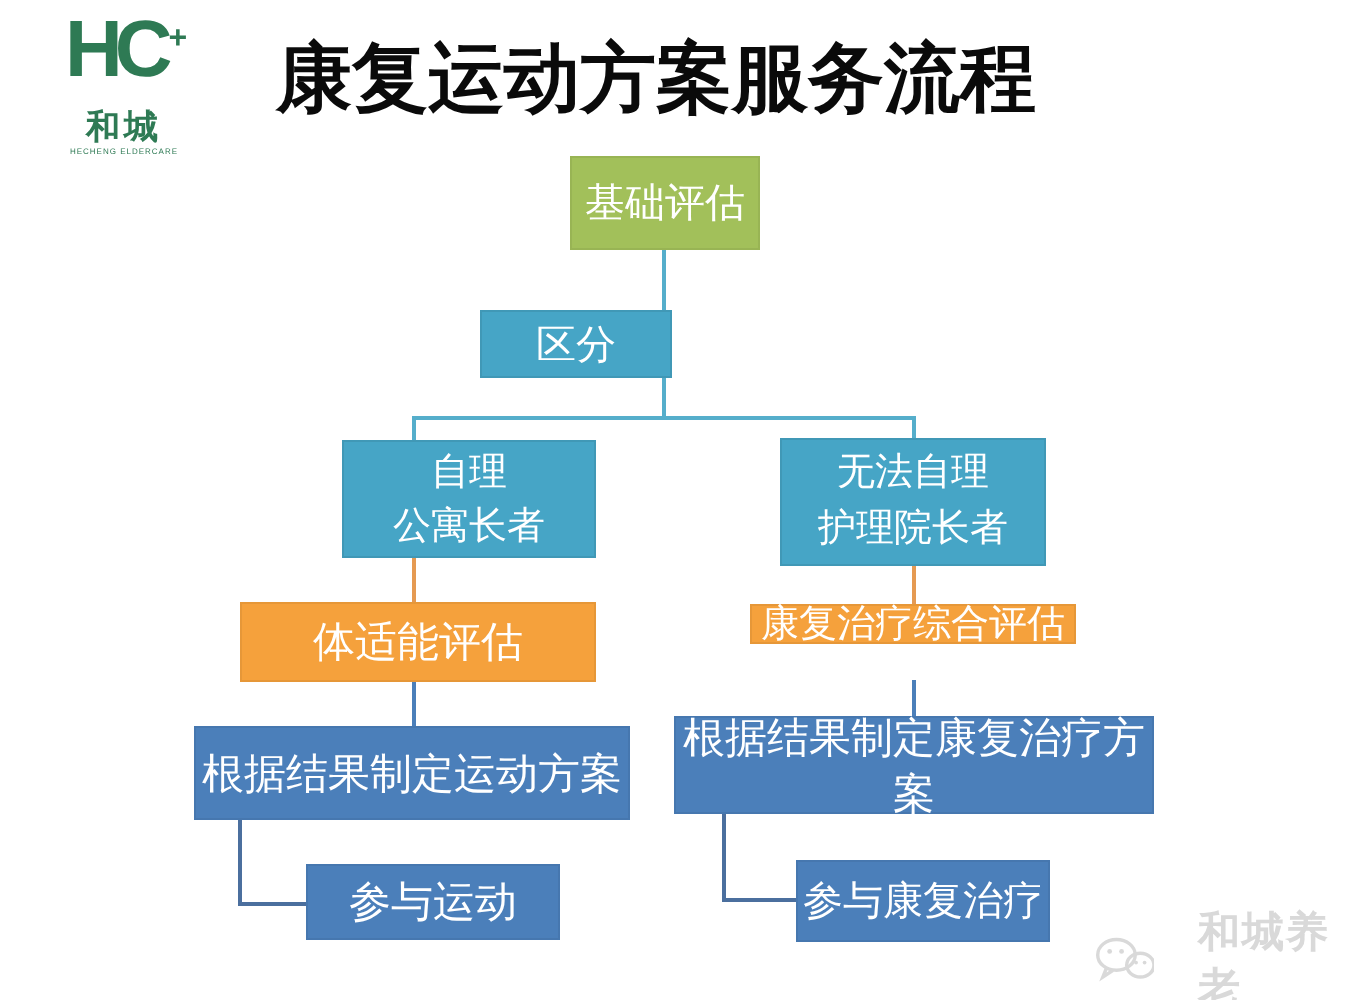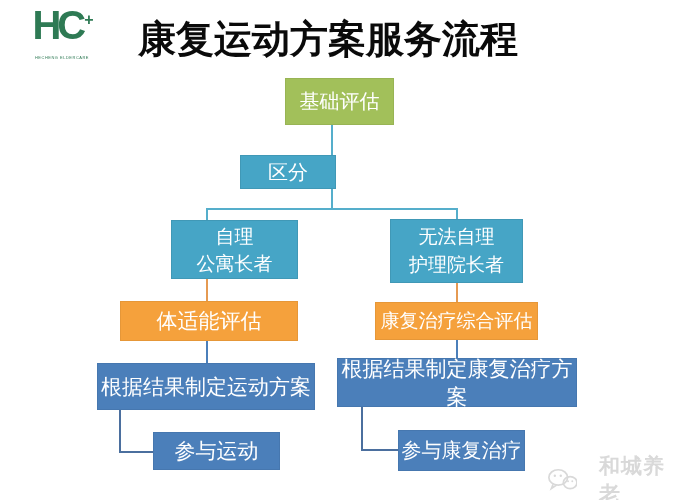--- a/index.html
+++ b/index.html
@@ -18,26 +18,26 @@
          font-size:38px;font-weight:700;color:var(--title);white-space:nowrap;}
 
   
   .node{position:absolute;display:flex;flex-direction:column;align-items:center;justify-content:center;
         color:#fff;text-align:center;box-sizing:border-box;}
   .node.green {background:var(--green_node);border:1px solid rgba(0,0,0,.06);}
   .node.teal  {background:var(--teal_node); border:1px solid rgba(0,0,0,.08);}
   .node.orange{background:var(--orange_node);border:1px solid rgba(0,0,0,.06);}
   .node.blue  {background:var(--blue_node); border:1px solid rgba(0,0,0,.06);}
 
-  .n-basic   {left:285px;top:78px; width:109px; height:47px;font-size:20px;}
+  .n-basic   {left:285px;top:78px; width:95px; height:47px;font-size:20px;}
   .n-dist    {left:240px;top:155px;width:96px; height:34px;font-size:20px;}
   .n-self    {left:143px;top:220px;width:127px;height:59px;font-size:19px;line-height:27px;margin-left:28px;}
   .n-noself  {left:390px;top:219px;width:133px;height:64px;font-size:19px;line-height:28px;}
   .n-fitness {left:120px;top:301px;width:178px;height:40px;font-size:21px;}
-  .n-rehabas {left:375px;top:302px;width:163px;height:38px;font-size:19px;}
+  .n-rehabas {left:375px;top:302px;width:163px;height:20px;font-size:19px;}
   .n-explan  {left:97px; top:363px;width:218px;height:47px;font-size:21px;}
   .n-rhplan  {left:337px;top:358px;width:240px;height:49px;font-size:21px;}
   .n-joinex  {left:153px;top:432px;width:127px;height:38px;font-size:21px;}
   .n-joinrh  {left:398px;top:430px;width:127px;height:41px;font-size:20px;}
 
   
   .wire{position:absolute;}
   .w-teal  {background:var(--teal_wire);}
   .w-orange{background:var(--orange_wire);}
   .w-blue  {background:var(--blue_wire);}
@@ -49,20 +49,21 @@
   .wm-text{font-size:21px;font-weight:700;letter-spacing:1px;margin-left:18px;}
   .wm-icon{width:34px;height:28px;}
 </style>
 </head>
 <body>
 
 <div class="page">
 
   <div class="logo">
     <div class="logo-monogram"><span>HC</span><span class="logo-plus">+</span></div>
+    <div class="logo-name">和城</div>
     <div class="logo-sub">HECHENG ELDERCARE</div>
   </div>
 
   <div class="title">康复运动方案服务流程</div>
 
   <div class="wire w-teal" style="left:331px;top:125px;width:2px;height:84px;"></div>
   <div class="wire w-teal" style="left:324px;top:171px;width:8px;height:2px;"></div>
   <div class="wire w-teal" style="left:206px;top:208px;width:252px;height:2px;"></div>
   <div class="wire w-teal" style="left:206px;top:208px;width:2px;height:13px;"></div>
   <div class="wire w-teal" style="left:456px;top:208px;width:2px;height:12px;"></div>

